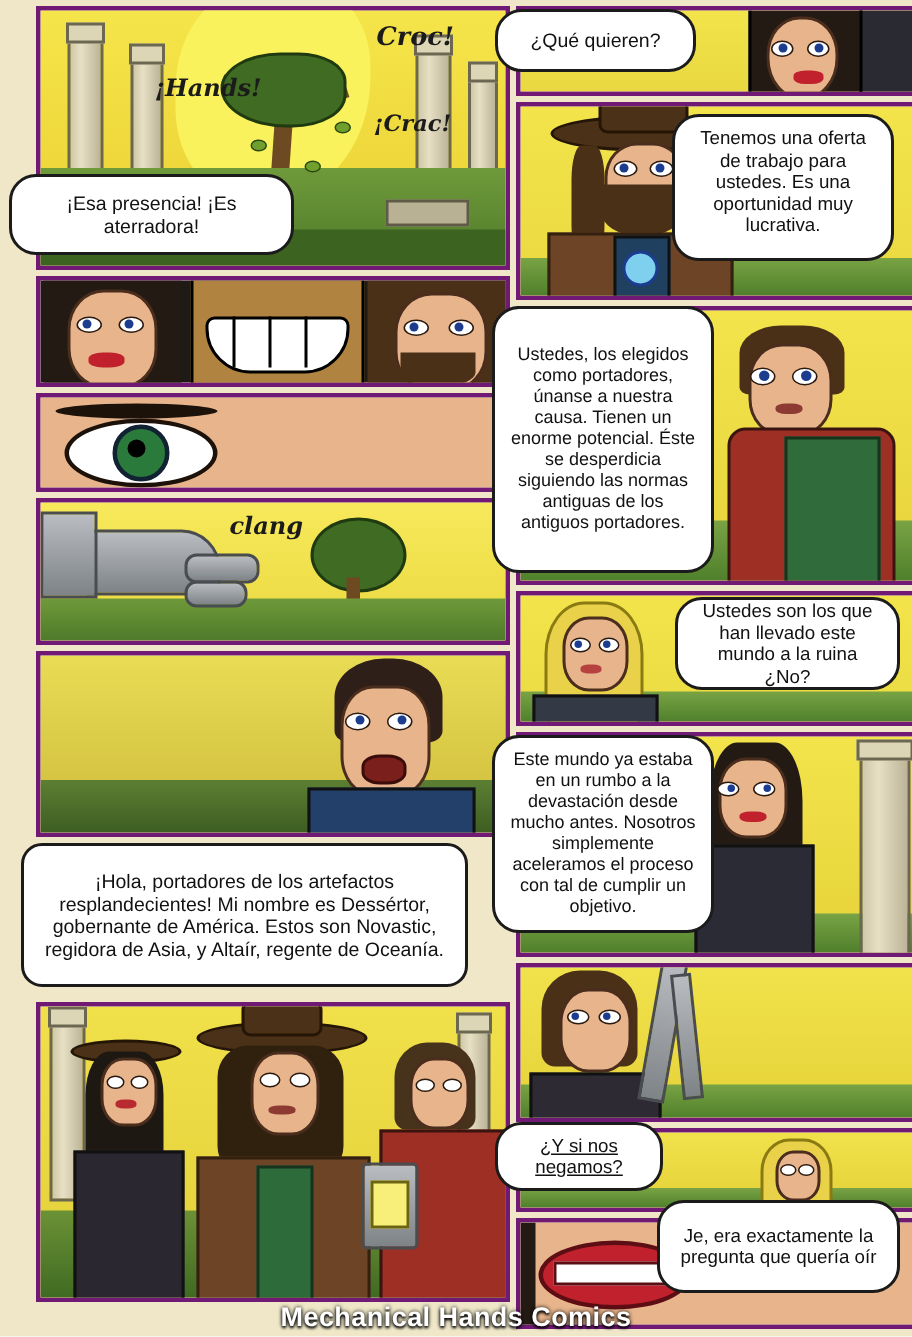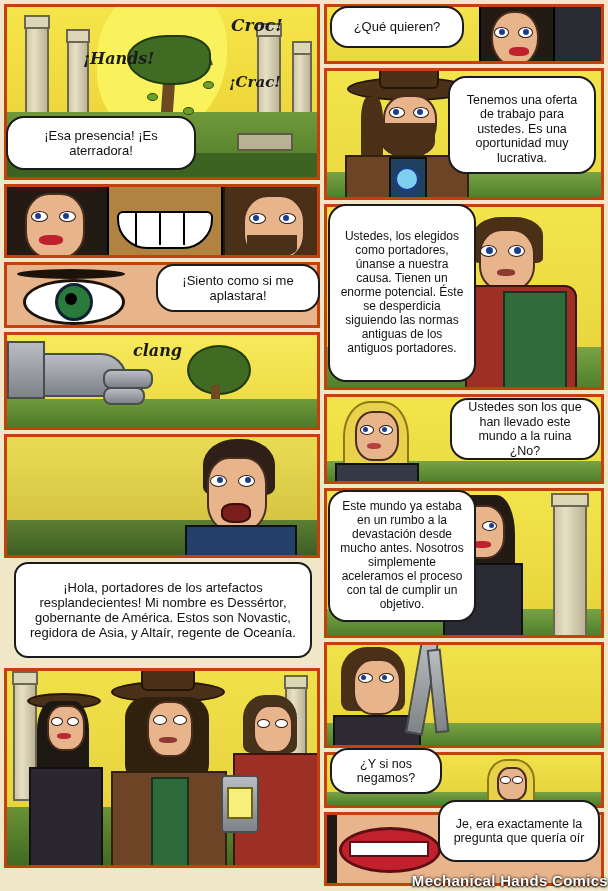--- a/index.html
+++ b/index.html
@@ -13,22 +13,23 @@
   #page {
     position: relative;
     width: 608px;
     height: 891px;
     overflow: hidden;
     background: #efe7c8;
   }
   .panel {
     position: absolute;
     box-sizing: border-box;
-    border: 3px solid #c2410c;
+    border: 3px solid #701a75;
     overflow: hidden;
+    margin-left: 20px;
   }
   .art {
     position: absolute;
     inset: 0;
   }
   
   .sky-yellow { background: linear-gradient(180deg,#f5e54a 0%, #efd93c 55%, #e7cf3a 100%); }
   .sky-yellow2 { background: linear-gradient(180deg,#f7e95b 0%, #ead83f 100%); }
   .ground-green { position:absolute; left:0; right:0; bottom:0; height:38%;
      background: linear-gradient(180deg,#6f9a3a 0%, #4e7a2a 100%); }
@@ -72,23 +73,23 @@
     color: #111;
     text-align: center;
     line-height: 1.16;
     padding: 7px 10px;
     box-sizing: border-box;
     z-index: 30;
   }
   .credit {
     position: absolute;
     left: 0; right: 0; bottom: 2px;
-    text-align: right;
+    text-align: center;
     color: #ffffff;
-    font-size: 15px;
+    font-size: 18px;
     letter-spacing: .3px;
     text-shadow: 0 0 3px #000, 0 1px 2px #000;
     z-index: 40;
     font-weight: bold;
   }
   .sfx {
     position: absolute;
     color: #1b1b1b;
     font-family: "DejaVu Serif", serif;
     font-style: italic;
@@ -324,47 +325,44 @@
   </div>
 
   <div class="bubble" style="left:330px; top:6px; width:134px; height:42px; font-size:13px; display:flex; align-items:center; justify-content:center;">
     <span>¿Qué quieren?</span>
   </div>
 
   <div class="bubble" style="left:6px; top:116px; width:190px; height:54px; font-size:13px; display:flex; align-items:center; justify-content:center;">
     <span>¡Esa presencia! ¡Es aterradora!</span>
   </div>
 
-  <div class="bubble" style="left:448px; top:76px; width:148px; height:98px; font-size:12.5px; display:flex; align-items:flex-end; justify-content:center;">
+  <div class="bubble" style="left:448px; top:76px; width:148px; height:98px; font-size:12.5px; display:flex; align-items:flex-start; justify-content:center;">
     <span>Tenemos una oferta de trabajo para ustedes. Es una oportunidad muy lucrativa.</span>
   </div>
 
-  <div class="bubble" style="left:156px; top:264px; width:164px; height:48px; font-size:13px; display:flex; align-items:center; justify-content:center;">
-    <span>¡Siento como si me aplastara!</span>
-  </div>
 
   <div class="bubble" style="left:328px; top:204px; width:148px; height:178px; font-size:12px; display:flex; align-items:center; justify-content:center;">
     <span>Ustedes, los elegidos como portadores, únanse a nuestra causa. Tienen un enorme potencial. Éste se desperdicia siguiendo las normas antiguas de los antiguos portadores.</span>
   </div>
 
   <div class="bubble" style="left:450px; top:398px; width:150px; height:62px; font-size:12.5px; display:flex; align-items:center; justify-content:center;">
     <span>Ustedes son los que han llevado este mundo a la ruina ¿No?</span>
   </div>
 
 
   <div class="bubble" style="left:14px; top:562px; width:298px; height:96px; font-size:13px; display:flex; align-items:center; justify-content:center; border-radius:14px;">
     <span>¡Hola, portadores de los artefactos resplandecientes! Mi nombre es Dessértor, gobernante de América. Estos son Novastic, regidora de Asia, y Altaír, regente de Oceanía.</span>
   </div>
 
   <div class="bubble" style="left:328px; top:490px; width:148px; height:132px; font-size:12px; display:flex; align-items:center; justify-content:center;">
     <span>Este mundo ya estaba en un rumbo a la devastación desde mucho antes. Nosotros simplemente aceleramos el proceso con tal de cumplir un objetivo.</span>
   </div>
 
 
-  <div class="bubble" style="left:330px; top:748px; width:112px; height:46px; font-size:12.5px; display:flex; align-items:center; justify-content:center;">
+  <div class="bubble" style="left:330px; top:748px; width:112px; height:46px; font-size:12.5px; display:flex; align-items:center; justify-content:center;text-decoration:underline;">
     <span>¿Y si nos negamos?</span>
   </div>
 
   <div class="bubble" style="left:438px; top:800px; width:162px; height:62px; font-size:12.5px; display:flex; align-items:center; justify-content:center;">
     <span>Je, era exactamente la pregunta que quería oír</span>
   </div>
 
   <div class="credit">Mechanical Hands Comics</div>
 </div>
 

